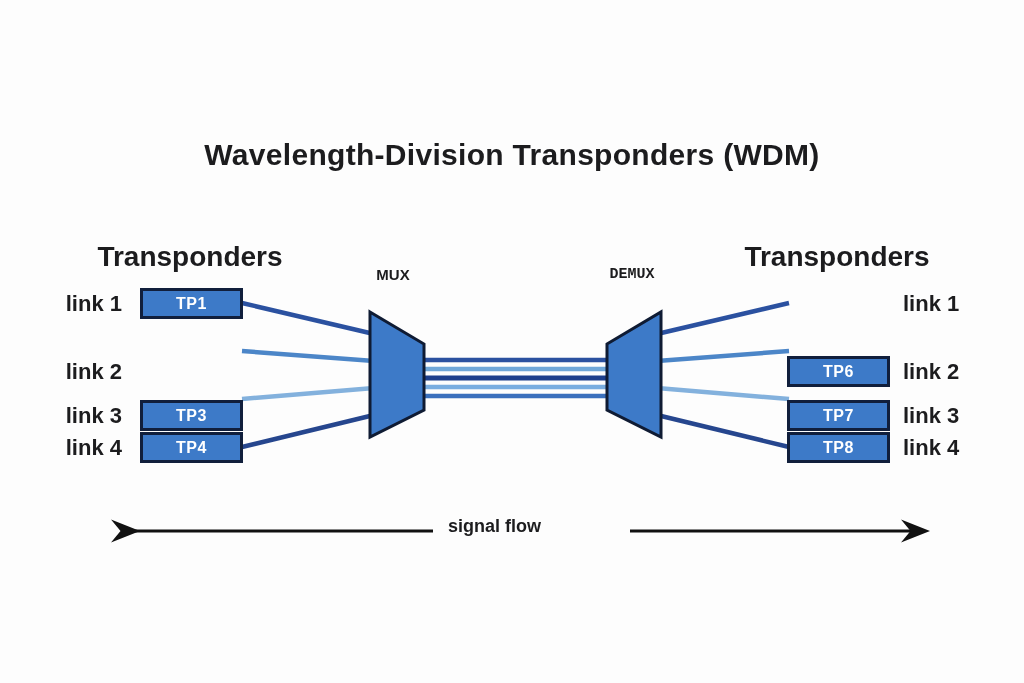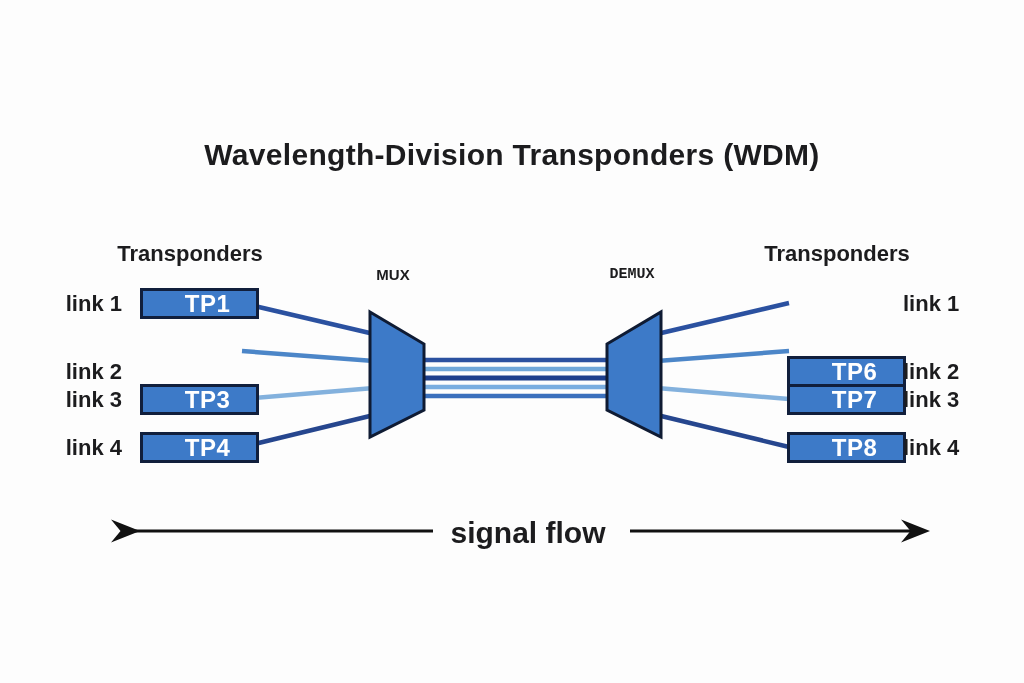--- a/index.html
+++ b/index.html
@@ -32,21 +32,21 @@
     font-size: 30px;
     font-weight: 700;
     letter-spacing: 0.3px;
     color: var(--text, #1c1c1e);
   }
   .section-heading {
     position: absolute;
     top: 241px;
     width: 220px;
     text-align: center;
-    font-size: 22px;
+    font-size: 28px;
     font-weight: 700;
   }
   .section-heading.left  { left: 80px; }
   .section-heading.right { left: 727px; }
   .device-label {
     position: absolute;
     top: 266px;
     width: 120px;
     text-align: center;
     font-size: 15px;
@@ -54,50 +54,48 @@
   }
   .device-label.mux   { left: 333px; }
   .device-label.demux { left: 572px; font-family: Liberation Mono, monospace; }
   .tp-box {
     position: absolute;
     width: 97px;
     height: 25px;
     background: var(--box-fill, #3d7ac8);
     border: 3px solid var(--box-border, #111f3c);
     color: #ffffff;
-    font-size: 24px;
+    font-size: 16px;
     font-weight: 700;
     display: flex;
     align-items: center;
     justify-content: center;
     letter-spacing: 0.5px;
-    padding-left: 16px;
   }
   .tp-box.col-left  { left: 140px; }
   .tp-box.col-right { left: 787px; }
   .row-0 { top: 288px; }
   .row-1 { top: 356px; }
-  .row-2 { top: 384px; }
+  .row-2 { top: 400px; }
   .row-3 { top: 432px; }
   .link-label {
     position: absolute;
     height: 31px;
     line-height: 31px;
     font-size: 22px;
     font-weight: 700;
   }
   .link-label.col-left  { left: 38px;  width: 84px; text-align: right; }
   .link-label.col-right { left: 903px; width: 96px; text-align: left; }
   .signal-flow-label {
     position: absolute;
     top: 516px;
     left: 448px;
     width: 160px;
-    text-align: center;
-    font-size: 30px;
+    font-size: 18px;
     font-weight: 700;
   }
 </style>
 </head>
 <body>
 
 <div class="stage" style="--bg: #fdfdfd; --text: #1c1c1e; --box-fill: #3d7ac8; --box-border: #111f3c;">
 
   <svg class="wires" viewBox="0 0 1024 683">
 

